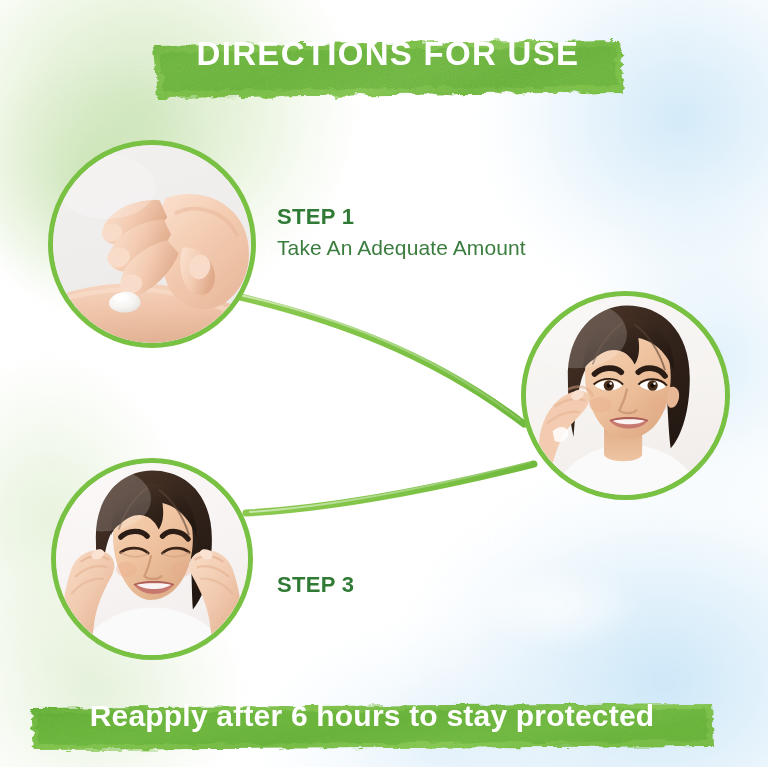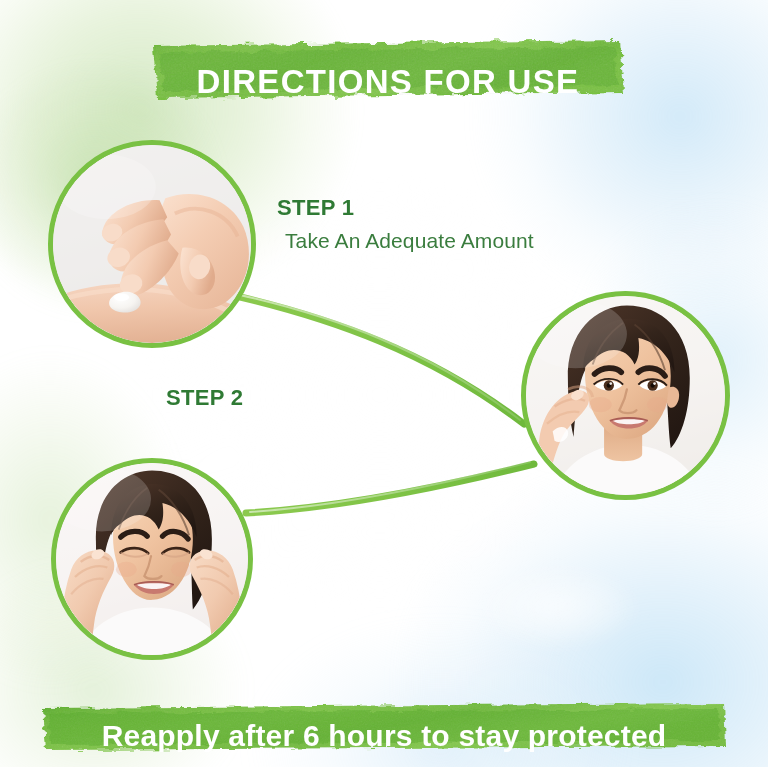--- a/index.html
+++ b/index.html
@@ -143,21 +143,21 @@
   .connectors {
     position: absolute;
     inset: 0;
     pointer-events: none;
   }
 
   
   .banner {
     position: absolute;
     display: flex;
-    align-items: flex-end;
+    align-items: flex-start;
     justify-content: center;
   }
   .banner-ink {
     position: absolute;
     inset: 0;
   }
   .banner-text {
     position: relative;
     color: #ffffff;
     white-space: nowrap;
@@ -171,21 +171,21 @@
     height: 66px;
   }
   #banner-top .banner-text {
     font-size: 33px;
     font-weight: bold;
     letter-spacing: 1.3px;
     transform: translateY(-1px);
   }
 
   #banner-bottom {
-    left: 40px;
+    left: 28px;
     top: 700px;
     width: 688px;
     height: 54px;
   }
   #banner-bottom .banner-text {
     font-size: 30px;
     font-weight: bold;
     letter-spacing: 0.2px;
     transform: translateY(-1px);
   }
@@ -213,29 +213,29 @@
   
   .step-text {
     position: absolute;
   }
   .step-heading {
     color: #2f7a34;
     font-size: 22px;
     font-weight: bold;
     letter-spacing: 0.3px;
     line-height: 1.15;
-    margin: 3px 0 6px 0;
+    margin: 12px 0 6px 0;
   }
   .step-desc {
     color: #3a7d3e;
     font-size: 21px;
     font-weight: normal;
     letter-spacing: 0.1px;
     line-height: 1.2;
-    margin: 8px;
+    margin: 0;
     white-space: nowrap;
   }
 
   #step-text-1 { left: 277px; top: 192px; }
   #step-text-2 { left: 166px; top: 382px; }
   #step-text-3 { left: 277px; top: 560px; }
 </style>
 </head>
 <body>
 
@@ -472,21 +472,20 @@
         <ellipse cx="54" cy="104" rx="7" ry="5" fill="#f9e0ce" transform="rotate(-25 54 104)"></ellipse>
 
         <path d="M 28 142 C 34 136, 42 136, 44 142 C 46 150, 36 156, 30 152 Z" fill="#ffffff" opacity="0.85"></path>
 
         <ellipse cx="52" cy="40" rx="54" ry="36" fill="#ffffff" opacity="0.18"></ellipse>
       </g>
     </svg>
   </div>
 
   <div class="step-text" id="step-text-2">
-    <p class="step-heading">STEP 2</p>
   </div>
 
   <div class="step-circle" id="circle-3">
     <svg class="photo" viewBox="0 0 202 202" aria-hidden="true">
       <defs>
         <clipPath id="clip3">
             <circle cx="101" cy="101" r="101"></circle>
           </clipPath>
         <linearGradient id="bg3" x1="0" y1="0" x2="0.3" y2="1">
           <stop offset="0%" stop-color="#f8f6f4"></stop>
@@ -561,20 +560,21 @@
         <path d="M 182 120 C 172 110, 158 106, 148 110" fill="none" stroke="#dfa886" stroke-width="2.4" opacity="0.45"></path>
         <path d="M 186 138 C 176 126, 162 120, 152 122" fill="none" stroke="#dfa886" stroke-width="2.4" opacity="0.4"></path>
         <ellipse cx="158" cy="96" rx="7" ry="5" fill="#fae3d2" transform="rotate(22 158 96)"></ellipse>
 
         <ellipse cx="48" cy="38" rx="52" ry="34" fill="#ffffff" opacity="0.18"></ellipse>
       </g>
     </svg>
   </div>
 
   <div class="step-text" id="step-text-3">
+    <p class="step-heading">STEP 3</p>
   </div>
 
   <div class="banner" id="banner-bottom">
     <svg class="banner-ink" viewBox="0 0 688 54" preserveAspectRatio="none" aria-hidden="true">
       <defs>
         <linearGradient id="inkBot" x1="0" y1="0" x2="1" y2="0.4">
           <stop offset="0%" stop-color="#5aad2d"></stop>
           <stop offset="14%" stop-color="#6fb93c"></stop>
           <stop offset="38%" stop-color="#7ec447"></stop>
           <stop offset="60%" stop-color="#71ba3e"></stop>

